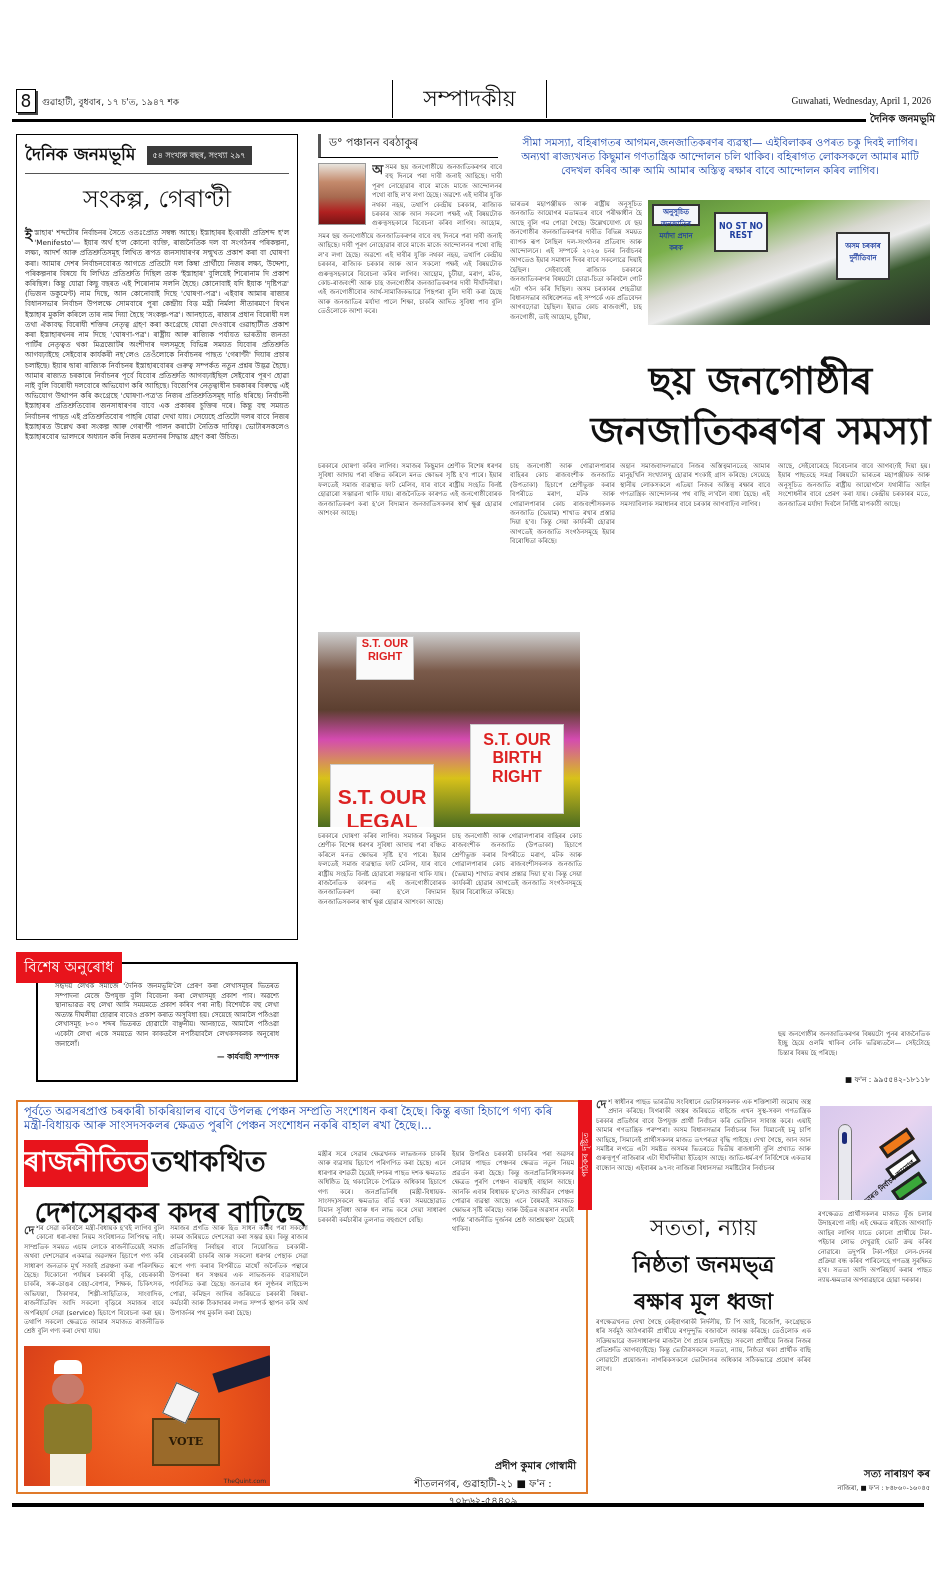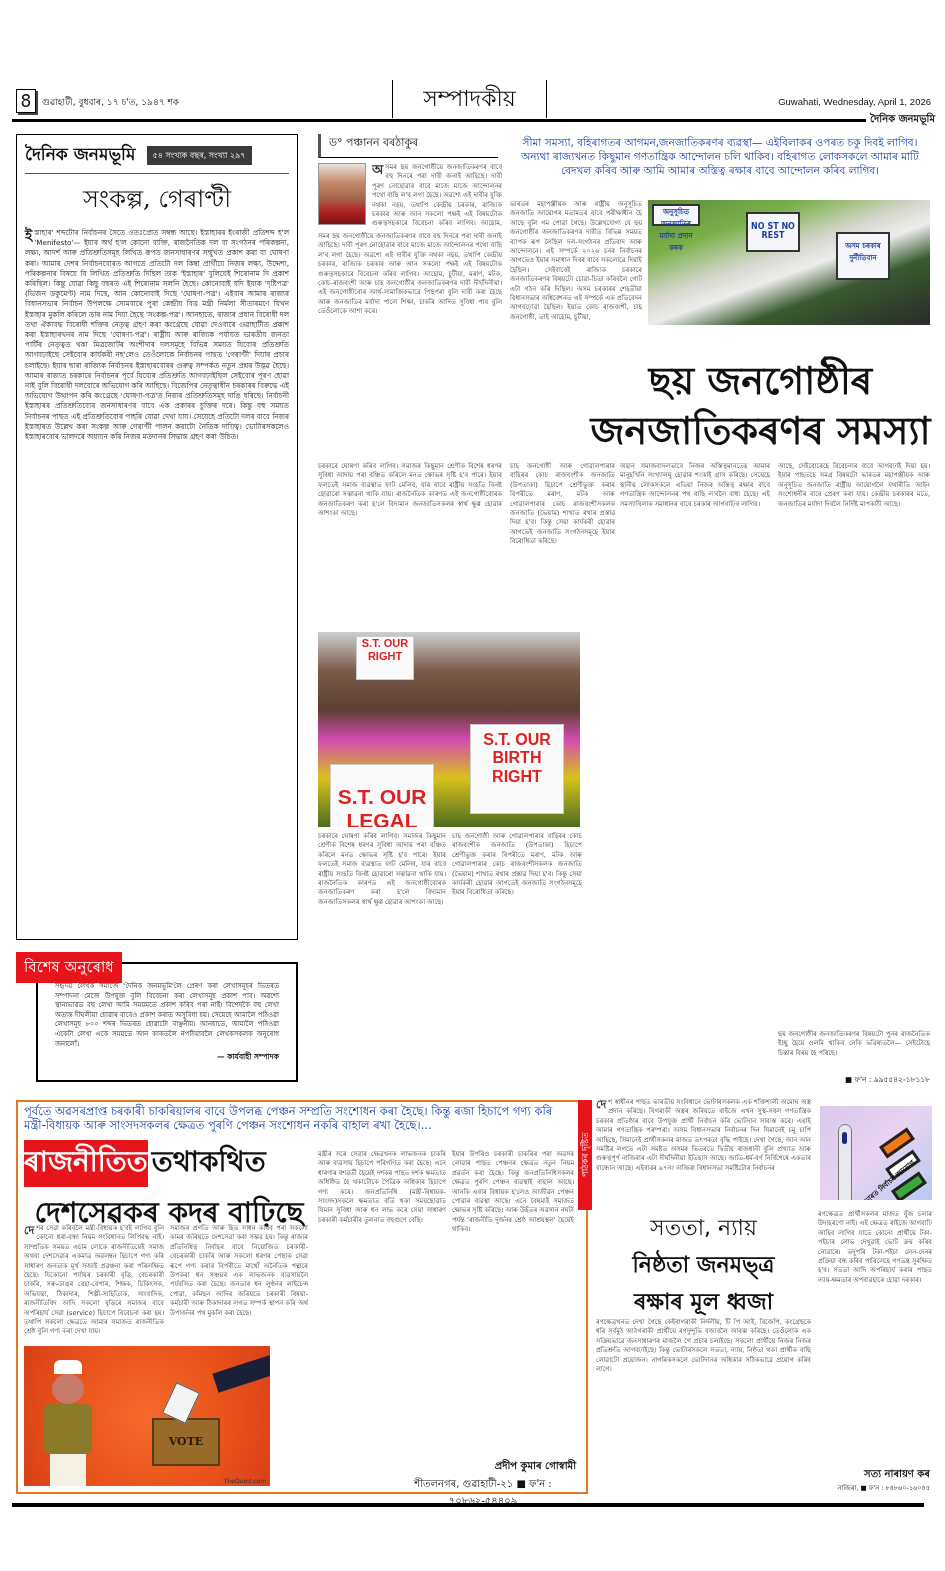--- a/index.html
+++ b/index.html
@@ -5,21 +5,21 @@
   * { box-sizing: border-box; margin: 0; padding: 0; }
   html, body { width: 945px; height: 1571px; background: #ffffff; overflow: hidden; }
   body { font-family: "DejaVu Sans", sans-serif; color: #111; position: relative; }
 
   .abs { position: absolute; }
 
   
   .page-num { left: 16px; top: 89px; width: 20px; height: 24px; border: 1px solid #000; box-shadow: 2px 2px 0 #444; font-size: 17px; text-align: center; line-height: 22px; background:#fff; }
   .date-left { left: 42px; top: 95px; font-size: 9px; }
   .section-box { left: 392px; top: 80px; width: 155px; height: 38px; border-left: 1px solid #000; border-right: 1px solid #000; text-align: center; font-size: 22px; line-height: 38px; font-family: "DejaVu Serif", serif; }
-  .date-right { right: 14px; top: 96px; font-size: 9.5px; font-family: Liberation Sans, sans-serif; }
+  .date-right { right: 14px; top: 96px; font-size: 9.5px; font-family: Liberation Serif, serif; }
   .rule-top { left: 12px; top: 119px; width: 905px; height: 3px; border-top: 2px solid #000; border-bottom: 1px solid #000; }
   .brand-right { right: 10px; top: 111px; font-size: 10px; font-weight: bold; background:#fff; padding-left:4px; }
 
   
   .editorial-box { left: 16px; top: 134px; width: 282px; height: 806px; border: 1.5px solid #000; padding: 6px 8px; }
   .masthead-name { font-size: 17px; font-weight: bold; display: inline-block; }
   .issue-badge { display: inline-block; background: #3a3a3a; color: #fff; font-size: 8px; padding: 3px 6px; margin-left: 6px; vertical-align: middle; }
   .masthead-rule { border-top: 1px solid #555; margin-top: 4px; }
   .editorial-title { text-align: center; font-size: 24px; margin: 6px 0 8px; font-family: "DejaVu Serif", serif; }
   .body-text { font-size: 7.2px; line-height: 10.2px; text-align: justify; color: #222; }
@@ -104,21 +104,21 @@
   <span class="drop" style="font-size:13px;">অ</span><span>সমৰ ছয় জনগোষ্ঠীয়ে জনজাতিকৰণৰ বাবে বহু দিনৰে পৰা দাবী জনাই আহিছে। দাবী পূৰণ নোহোৱাৰ বাবে মাজে মাজে আন্দোলনৰ পথো বাছি ল'ব লগা হৈছে। অৱশ্যে এই দাবীৰ যুক্তি নথকা নহয়, তথাপি কেন্দ্ৰীয় চৰকাৰ, ৰাজ্যিক চৰকাৰ আৰু আন সকলো পক্ষই এই বিষয়টোক গুৰুত্বসহকাৰে বিবেচনা কৰিব লাগিব। আহোম, চুটীয়া, মৰাণ, মটক, কোচ-ৰাজবংশী আৰু চাহ জনগোষ্ঠীৰ জনজাতিকৰণৰ দাবী দীৰ্ঘদিনীয়া। এই জনগোষ্ঠীবোৰ আৰ্থ-সামাজিকভাৱে পিছপৰা বুলি দাবী কৰা হৈছে আৰু জনজাতিৰ মৰ্যাদা পালে শিক্ষা, চাকৰি আদিত সুবিধা পাব বুলি তেওঁলোকে আশা কৰে।</span>
 </div>
 <div class="col-text" style="left:318px; top:232px; width:184px; height:392px; overflow:hidden;">সমৰ ছয় জনগোষ্ঠীয়ে জনজাতিকৰণৰ বাবে বহু দিনৰে পৰা দাবী জনাই আহিছে। দাবী পূৰণ নোহোৱাৰ বাবে মাজে মাজে আন্দোলনৰ পথো বাছি ল'ব লগা হৈছে। অৱশ্যে এই দাবীৰ যুক্তি নথকা নহয়, তথাপি কেন্দ্ৰীয় চৰকাৰ, ৰাজ্যিক চৰকাৰ আৰু আন সকলো পক্ষই এই বিষয়টোক গুৰুত্বসহকাৰে বিবেচনা কৰিব লাগিব। আহোম, চুটীয়া, মৰাণ, মটক, কোচ-ৰাজবংশী আৰু চাহ জনগোষ্ঠীৰ জনজাতিকৰণৰ দাবী দীৰ্ঘদিনীয়া। এই জনগোষ্ঠীবোৰ আৰ্থ-সামাজিকভাৱে পিছপৰা বুলি দাবী কৰা হৈছে আৰু জনজাতিৰ মৰ্যাদা পালে শিক্ষা, চাকৰি আদিত সুবিধা পাব বুলি তেওঁলোকে আশা কৰে।</div>
 
 <div class="abs blue-headline">সীমা সমস্যা, বহিৰাগতৰ আগমন,জনজাতিকৰণৰ ব্যৱস্থা— এইবিলাকৰ ওপৰত চকু দিবই লাগিব। অন্যথা ৰাজ্যখনত কিছুমান গণতান্ত্ৰিক আন্দোলন চলি থাকিব। বহিৰাগত লোকসকলে আমাৰ মাটি বেদখল কৰিব আৰু আমি আমাৰ অস্তিত্ব ৰক্ষাৰ বাবে আন্দোলন কৰিব লাগিব।</div>
 
 <div class="col-text" style="left:510px; top:200px; width:132px; height:150px; overflow:hidden;">ভাৰতৰ মহাপঞ্জীয়ক আৰু ৰাষ্ট্ৰীয় অনুসূচিত জনজাতি আয়োগৰ মতামতৰ বাবে পৰীক্ষাধীন হৈ আছে বুলি গম পোৱা গৈছে। উল্লেখযোগ্য যে ছয় জনগোষ্ঠীৰ জনজাতিকৰণৰ দাবীত বিভিন্ন সময়ত ব্যাপক ৰূপ লৈছিল দল-সংগঠনৰ প্ৰতিবাদ আৰু আন্দোলনে। এই সম্পৰ্কে ২০২৬ চনৰ নিৰ্বাচনৰ আগতেও ইয়াৰ সমাধান দিবৰ বাবে সকলোৱে দিয়াই হৈছিল। সেইবাবেই ৰাজ্যিক চৰকাৰে জনজাতিকৰণৰ বিষয়টো চোৱা-চিতা কৰিবলৈ গোট এটা গঠন কৰি দিছিল। অসম চৰকাৰৰ শেহতীয়া বিধানসভাৰ অধিবেশনত এই সম্পৰ্কে এক প্ৰতিবেদন আগবঢ়োৱা হৈছিল। ইয়াত কোচ ৰাজবংশী, চাহ জনগোষ্ঠী, তাই আহোম, চুটীয়া,</div>
 
 <div class="abs photo-top">
   <div class="sign" style="left:4px; top:4px; width:48px; height:22px;">অনুসূচিত জনজাতিৰ মৰ্যাদা প্ৰদান কৰক</div>
-  <div class="sign" style="left:66px; top:12px; width:54px; height:40px; padding-top:8px; font-size:8px;margin-left:32px;">NO ST NO REST</div>
+  <div class="sign" style="left:66px; top:12px; width:54px; height:40px; padding-top:8px; font-size:8px;">NO ST NO REST</div>
   <div class="sign" style="left:188px; top:32px; width:54px; height:48px; padding-top:6px;">অসম চৰকাৰ দুৰ্নীতিবান</div>
 </div>
 
 <div class="abs big-headline">
   <div>ছয় জনগোষ্ঠীৰ</div>
   <div>জনজাতিকৰণৰ সমস্যা</div>
 </div>
 
 <div class="col-text" style="left:510px; top:462px; width:105px; height:160px; overflow:hidden;">চাহ জনগোষ্ঠী আৰু গোৱালপাৰাৰ বাহিৰৰ কোচ ৰাজবংশীক জনজাতি (উপতাকা) হিচাপে শ্ৰেণীভুক্ত কৰাৰ বিপৰীতে মৰাণ, মটক আৰু গোৱালপাৰাৰ কোচ ৰাজবংশীসকলক জনজাতি (ভৈয়াম) শাখাত ৰখাৰ প্ৰস্তাৱ দিয়া হ'ব। কিন্তু সেয়া কাৰ্যকৰী হোৱাৰ আগতেই জনজাতি সংগঠনসমূহে ইয়াৰ বিৰোধিতা কৰিছে।</div>
 <div class="col-text" style="left:318px; top:462px; width:184px; height:160px; overflow:hidden;">চৰকাৰে ঘোষণা কৰিব লাগিব। সমাজৰ কিছুমান শ্ৰেণীক বিশেষ ধৰণৰ সুবিধা আদায় পৰা বঞ্চিত কৰিলে মনত ক্ষোভৰ সৃষ্টি হ'ব পাৰে। ইয়াৰ ফলতেই সমাজ ব্যৱস্থাত ফাট মেলিব, যাৰ বাবে ৰাষ্ট্ৰীয় সংহতি বিনষ্ট হোৱাৰো সম্ভাৱনা থাকি যায়। ৰাজনৈতিক কাৰণত এই জনগোষ্ঠীবোৰক জনজাতিকৰণ কৰা হ'লে বিদ্যমান জনজাতিসকলৰ স্বাৰ্থ ক্ষুণ্ণ হোৱাৰ আশংকা আছে।</div>

